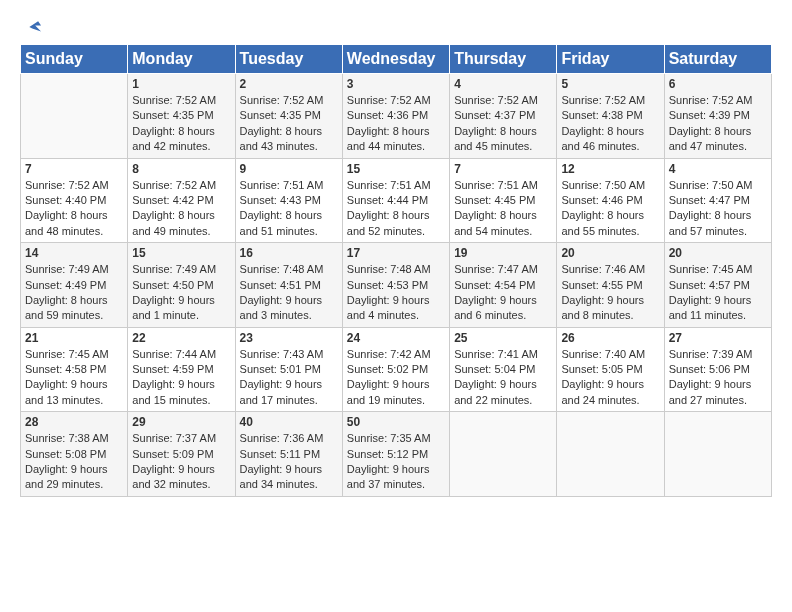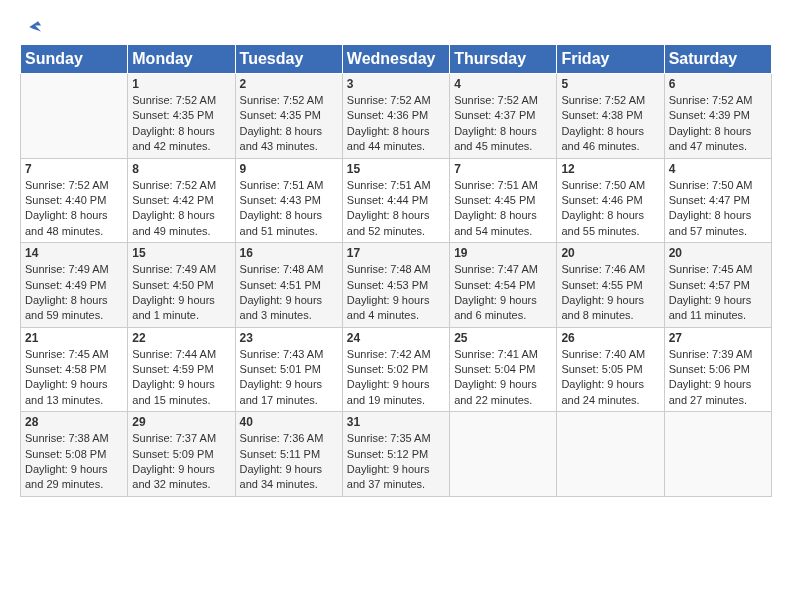--- a/index.html
+++ b/index.html
@@ -253,21 +253,21 @@
           </td>
           <td>
             <span class="day-number">29</span>
             <div class="day-info">Sunrise: 7:37 AM<br>Sunset: 5:09 PM<br>Daylight: 9 hours and 32 minutes.</div>
           </td>
           <td>
             <span class="day-number">40</span>
             <div class="day-info">Sunrise: 7:36 AM<br>Sunset: 5:11 PM<br>Daylight: 9 hours and 34 minutes.</div>
           </td>
           <td>
-            <span class="day-number">31</span>
+            <span class="day-number">50</span>
             <div class="day-info">Sunrise: 7:35 AM<br>Sunset: 5:12 PM<br>Daylight: 9 hours and 37 minutes.</div>
           </td>
           <td class="empty-cell"></td>
           <td class="empty-cell"></td>
           <td class="empty-cell"></td>
         </tr>
       </tbody>
   </table>
 </div>
 

